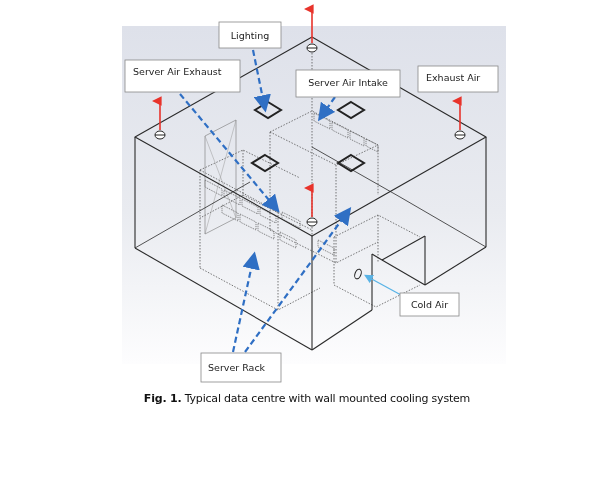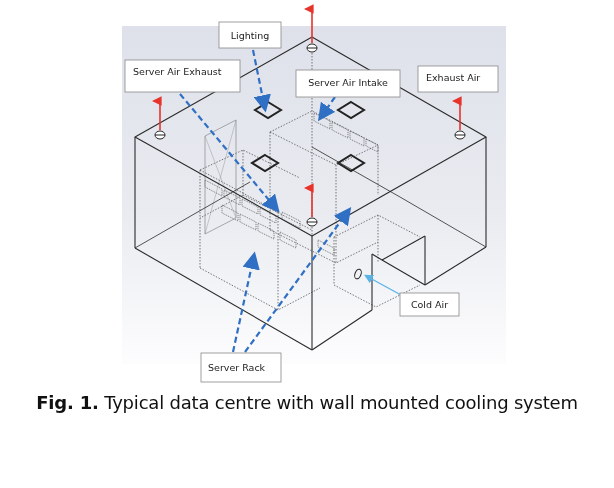--- a/index.html
+++ b/index.html
@@ -1,19 +1,19 @@
 <!DOCTYPE html>
 <html><head>
 <meta charset="utf-8">
 <style>
   html, body { margin: 0; padding: 0; background: #ffffff; }
   body { width: 614px; height: 488px; position: relative; overflow: hidden; font-family: "Liberation Sans", "DejaVu Sans", sans-serif; }
   #diagram { position: absolute; left: 0; top: 0; }
   .label-text { font-family: "DejaVu Sans", sans-serif; font-size: 9.5px; fill: #222; }
-  .caption { position: absolute; left: 0; width: 614px; top: 392px; text-align: center; font-family: "DejaVu Sans", sans-serif; font-size: 18px; color: #111; letter-spacing: -0.2px; }
+  .caption { position: absolute; left: 0; width: 614px; top: 392px; text-align: center; font-family: "DejaVu Sans", sans-serif; font-size: 11px; color: #111; letter-spacing: -0.2px; }
   .caption b { font-weight: bold; }
 </style>
 </head>
 <body>
 
 <svg id="diagram" width="614" height="488" viewBox="0 0 614 488" xmlns="http://www.w3.org/2000/svg">
   <defs>
     <linearGradient id="bg" x1="0" y1="0" x2="0" y2="1">
       <stop offset="0" stop-color="#dee1ea"></stop>
       <stop offset="0.55" stop-color="#e9ebf0"></stop>

